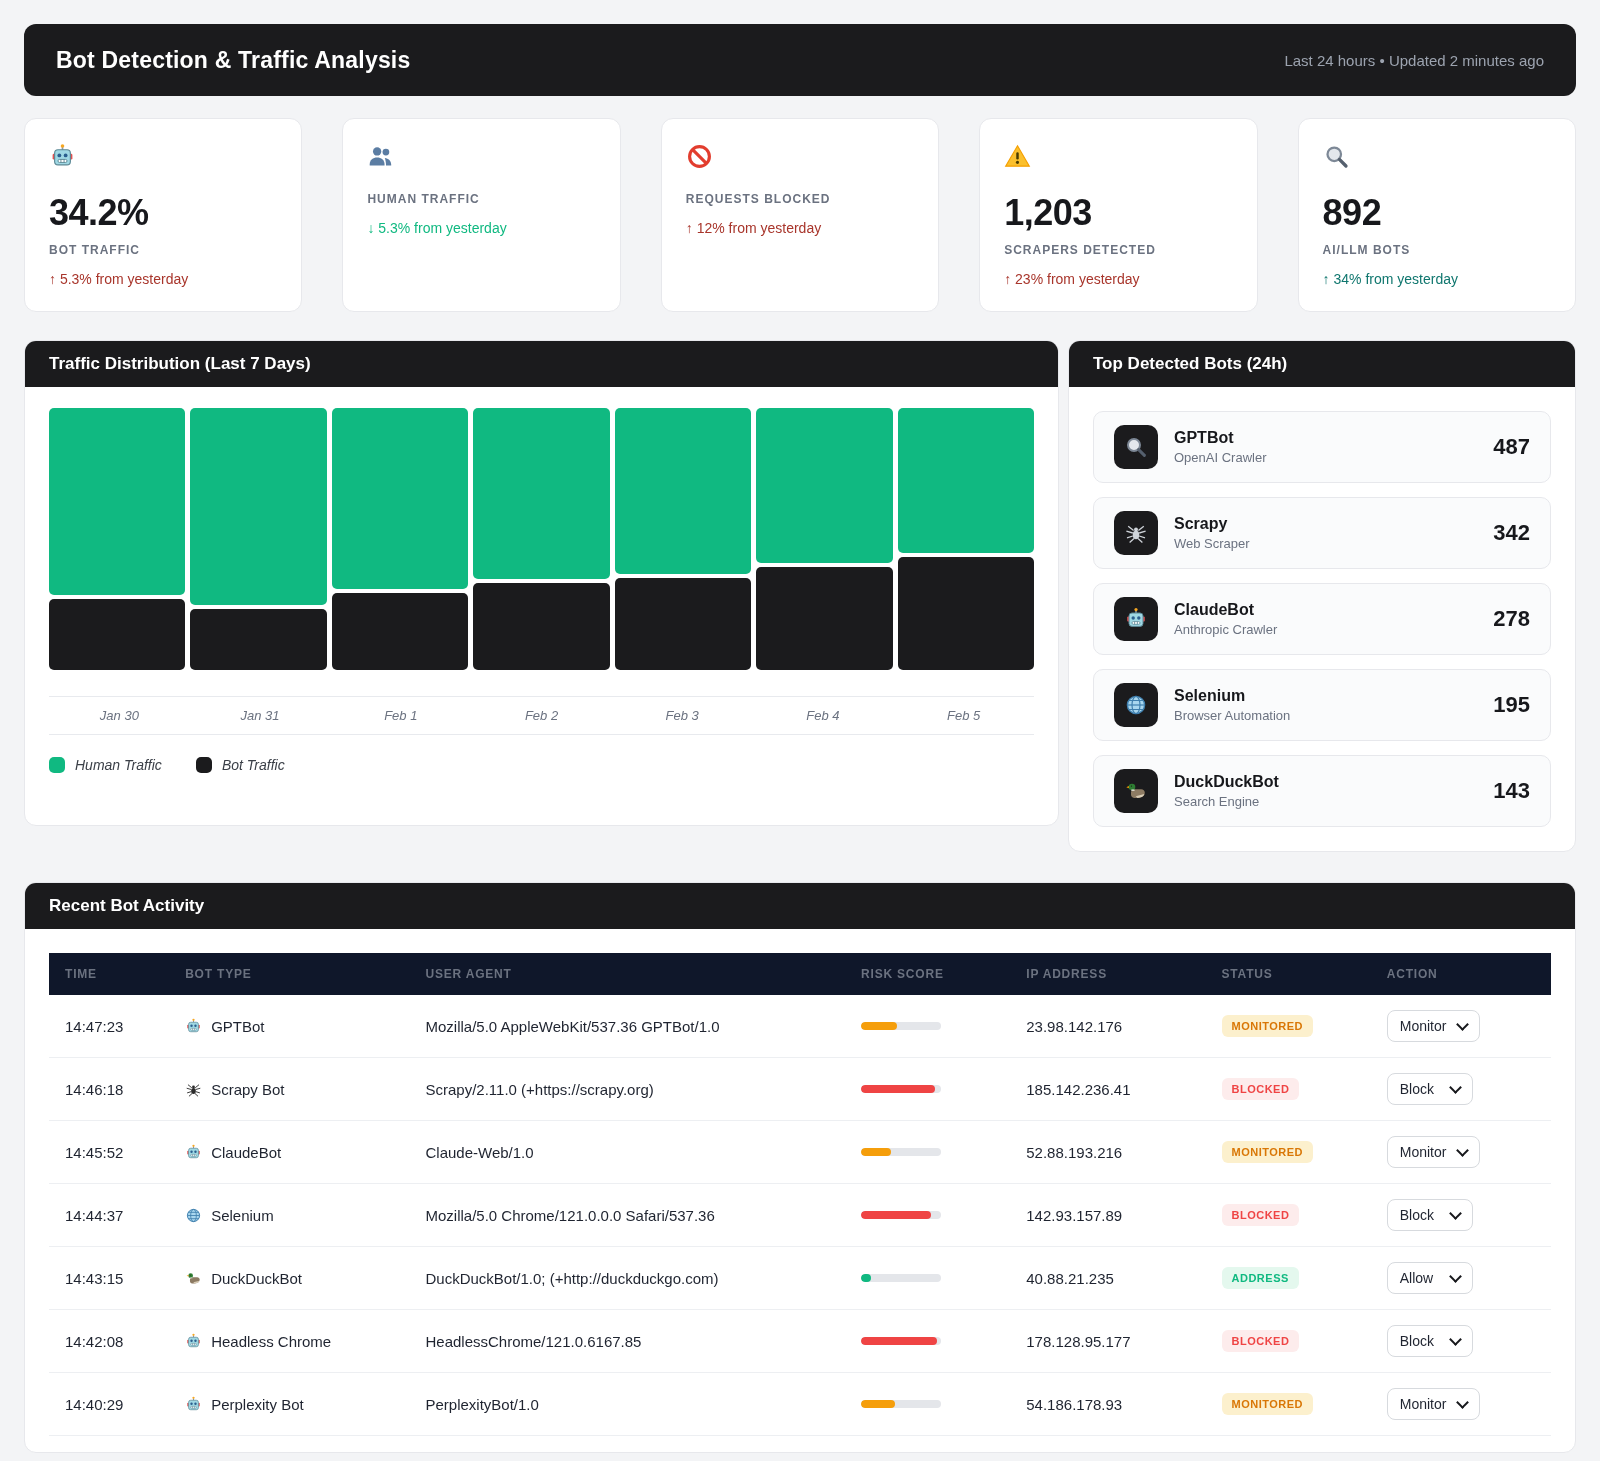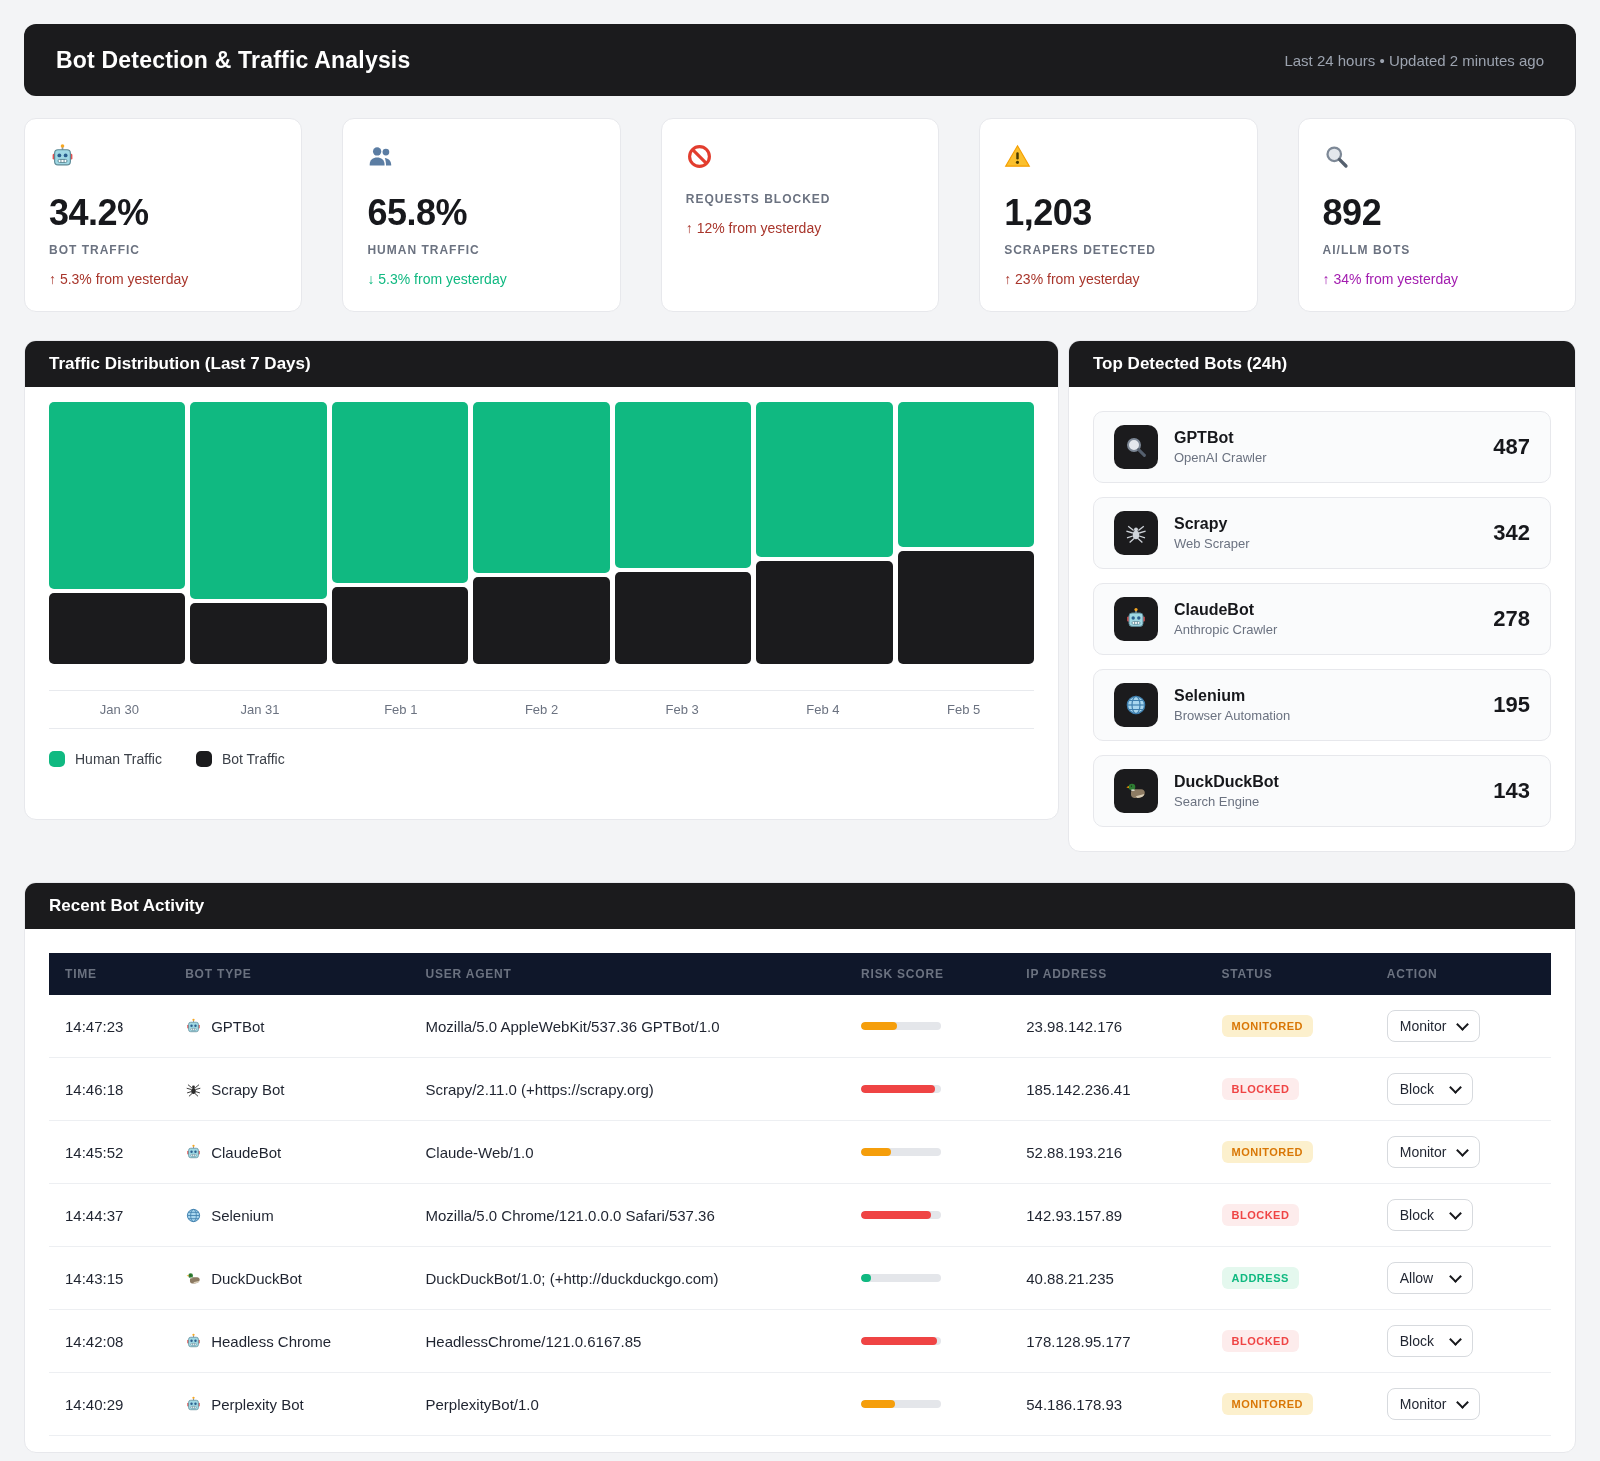--- a/index.html
+++ b/index.html
@@ -21,21 +21,21 @@
   .stat-label{font-size:12px;font-weight:700;color:#6b7280;letter-spacing:1px;margin-bottom:14px;}
   .stat-change{font-size:14px;font-weight:400;}
 
   
   .main-grid{display:grid;grid-template-columns:1fr 508px;gap:9px;align-items:start;margin-bottom:30px;}
   .panel{background:#fff;border:1px solid #e7e8ec;border-radius:12px;overflow:hidden;}
   .panel-header{background:#1b1b1d;height:46px;display:flex;align-items:center;padding:0 24px;}
   .panel-header h2{color:#fff;font-size:17px;font-weight:700;margin:0;}
 
   
-  .chart-body{padding:15px 24px 52px;}
+  .chart-body{padding:21px 24px 52px;font-style:italic;}
   .bars{display:flex;gap:5px;height:262px;margin-bottom:26px;}
   .bar-col{flex:1;display:flex;flex-direction:column;gap:4px;}
   .seg{border-radius:5px;}
   .seg-bot{flex:1;}
   .axis{display:flex;border-top:1px solid #e8eaee;border-bottom:1px solid #e8eaee;padding:11px 0;}
   .axis-label{flex:1;text-align:center;color:#6b7280;font-size:13px;}
   .legend{display:flex;gap:34px;margin-top:22px;align-items:center;}
   .legend-item{display:flex;align-items:center;gap:10px;font-size:14px;color:#3a3f47;}
   .swatch{width:16px;height:16px;border-radius:5px;display:inline-block;}
 
@@ -149,21 +149,20 @@
         </svg>
     <div class="stat-value">34.2%</div>
     <div class="stat-label">BOT TRAFFIC</div>
     <div class="stat-change" style="color: rgb(168, 53, 43);">↑ 5.3% from yesterday</div>
   </div>
 
   <div class="stat-card">
     <svg class="icon stat-icon" viewBox="0 0 24 24">
           <use href="#i-users"></use>
         </svg>
-    <div class="stat-value">65.8%</div>
     <div class="stat-label">HUMAN TRAFFIC</div>
     <div class="stat-change" style="color: rgb(16, 185, 129);">↓ 5.3% from yesterday</div>
   </div>
 
   <div class="stat-card">
     <svg class="icon stat-icon" viewBox="0 0 24 24">
           <use href="#i-noentry"></use>
         </svg>
     <div class="stat-label">REQUESTS BLOCKED</div>
     <div class="stat-change" style="color: rgb(168, 53, 43);">↑ 12% from yesterday</div>
@@ -177,21 +176,21 @@
     <div class="stat-label">SCRAPERS DETECTED</div>
     <div class="stat-change" style="color: rgb(168, 53, 43);">↑ 23% from yesterday</div>
   </div>
 
   <div class="stat-card">
     <svg class="icon stat-icon" viewBox="0 0 24 24">
           <use href="#i-search"></use>
         </svg>
     <div class="stat-value">892</div>
     <div class="stat-label">AI/LLM BOTS</div>
-    <div class="stat-change" style="color: #a21caf;">↑ 34% from yesterday</div>
+    <div class="stat-change" style="color: #0f766e;">↑ 34% from yesterday</div>
   </div>
 </section>
 
   <div class="main-grid">
 
     <section class="panel">
       <div class="panel-header">
         <h2>Traffic Distribution (Last 7 Days)</h2>
       </div>
       <div class="chart-body">

